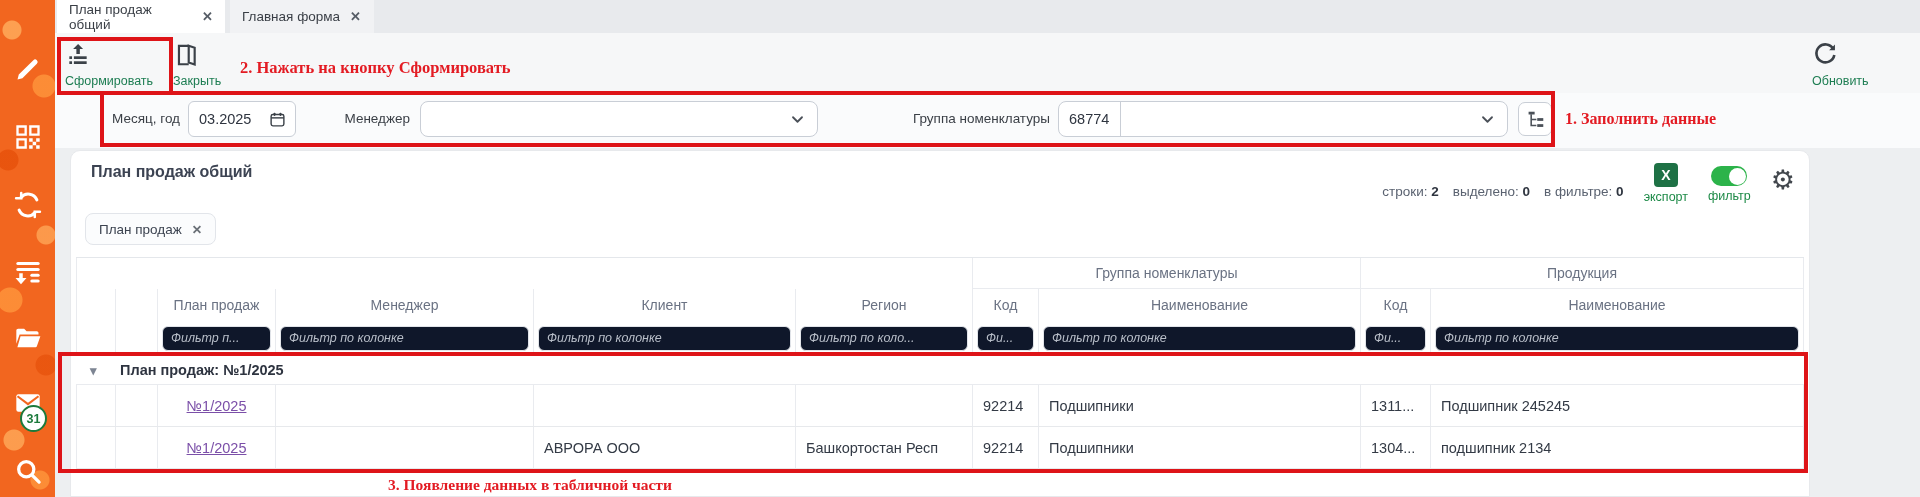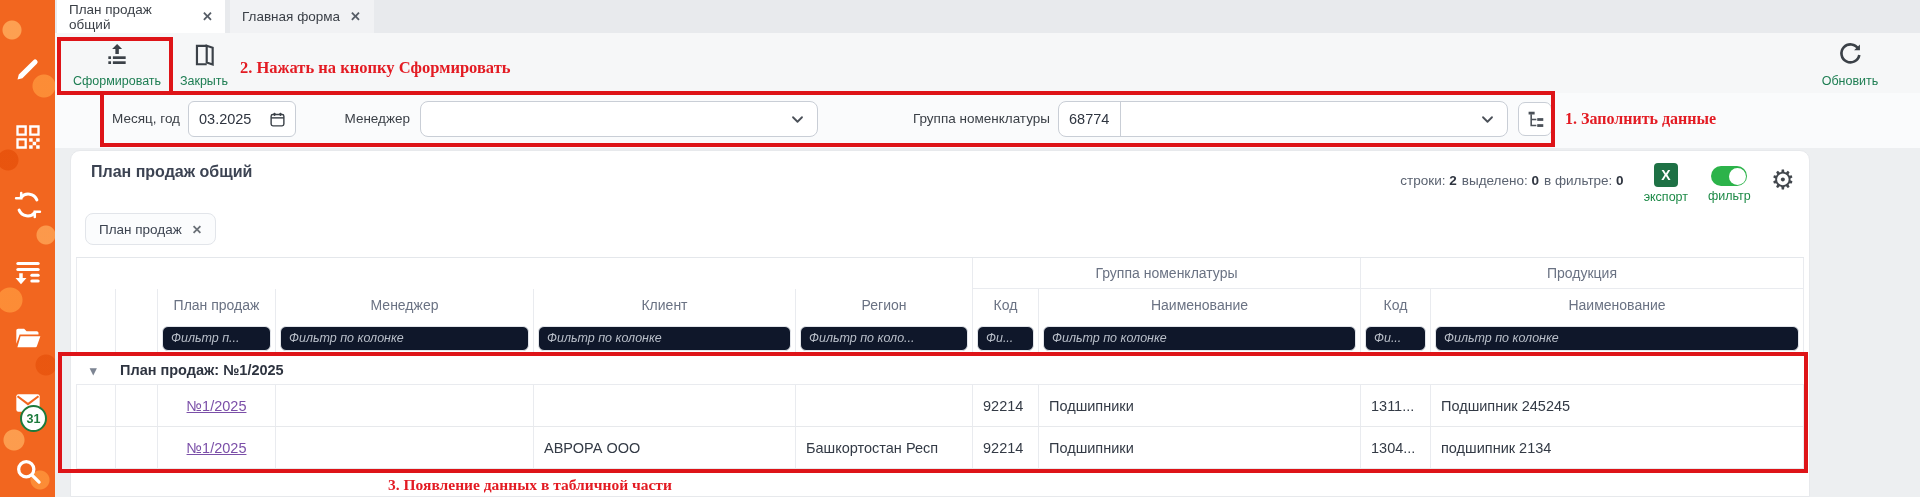--- a/index.html
+++ b/index.html
@@ -25,39 +25,39 @@
 
   
   .tabbar { position:absolute; left:55px; top:0; right:0; height:33px; background:#e8eaed; }
   .tab { position:absolute; top:0; height:33px; display:flex; align-items:center; gap:10px; padding:0 12px; font-size:13.5px; color:#3a3f46; cursor:pointer; }
   .tab.active { left:2px; width:168px; background:#ffffff; }
   .tab.inactive { left:175px; width:144px; background:#f1f2f4; }
   .tab .x { color:#565d66; font-weight:bold; font-size:13px; cursor:pointer; }
 
   
   .toolbar { position:absolute; left:55px; top:33px; right:0; height:60px; background:#f6f7f8; }
-  .tbtn { position:absolute; text-align:center; cursor:pointer; }
+  .tbtn { position:absolute; text-align:left; cursor:pointer; }
   .tbtn .lbl { display:block; font-size:12.5px; color:#1d7d52; margin-top:2px; }
   .tbtn svg { width:26px; height:26px; }
 
   
   .filterstrip { position:absolute; left:55px; top:93px; right:0; height:55px; background:#fafbfc; }
   .flabel { position:absolute; font-size:13.5px; color:#3a3f46; top:111px; text-align:right; }
   .ctrl { position:absolute; top:101px; height:36px; background:#fff; border:1px solid #c9ced6; border-radius:8px; display:flex; align-items:center; font-size:14.5px; color:#2f3540; }
   .ctrl input { border:none; outline:none; background:transparent; font-size:14.5px; color:#2f3540; width:100%; height:100%; padding:0 10px; font-family:"Liberation Sans",sans-serif; }
   .chev { margin-left:auto; margin-right:12px; flex:none; }
   .combo-code { width:62px; padding:0 10px; border-right:1px solid #c9ced6; height:100%; display:flex; align-items:center; }
   .combo-name { padding:0 12px; flex:1; display:flex; align-items:center; }
   .treebtn { position:absolute; left:1518px; top:102px; width:34px; height:34px; border:1px solid #c9ced6; border-radius:7px; background:#fff; display:flex; align-items:center; justify-content:center; cursor:pointer; }
 
   
   .card { position:absolute; left:70px; top:150px; width:1740px; height:347px; background:#fff; border-radius:10px 10px 0 0; border:1px solid #e7e9ec; }
   .card-title { position:absolute; left:20px; top:12px; font-size:16px; font-weight:bold; color:#3c4352; }
   .stats { position:absolute; right:14px; top:6px; display:flex; align-items:flex-start; gap:20px; }
-  .stats .nums { margin-top:16px; font-size:13.5px; color:#5a6270; display:flex; gap:5px; white-space:nowrap; }
+  .stats .nums { margin-top:27px; font-size:13.5px; color:#5a6270; display:flex; gap:14px; white-space:nowrap; }
   .stats .nums b { color:#2f3540; }
   .icol { display:flex; flex-direction:column; align-items:center; gap:3px; cursor:pointer; }
   .icol .lbl { font-size:12.5px; color:#1d8a47; }
   .xls { width:24px; height:24px; margin-top:6px; background:#1e7145; color:#fff; border-radius:4px; font-weight:bold; font-size:14px; display:flex; align-items:center; justify-content:center; }
   .toggle { width:36px; height:20px; margin-top:9px; border-radius:10px; background:#2cb34a; position:relative; }
   .toggle .knob { position:absolute; right:1.5px; top:1.5px; width:17px; height:17px; border-radius:50%; background:#fff; }
   .gearwrap { margin-top:10px; font-size:27px; color:#42474d; line-height:1; cursor:pointer; }
   .chip { position:absolute; left:14px; top:62px; height:32px; display:inline-flex; align-items:center; gap:10px; padding:0 13px; background:#fbfcfd; border:1px solid #e2e5ea; border-radius:8px; font-size:13.5px; color:#3c4350; cursor:pointer; }
   .chip .x { color:#6a7077; font-weight:bold; font-size:12.5px; }
 

